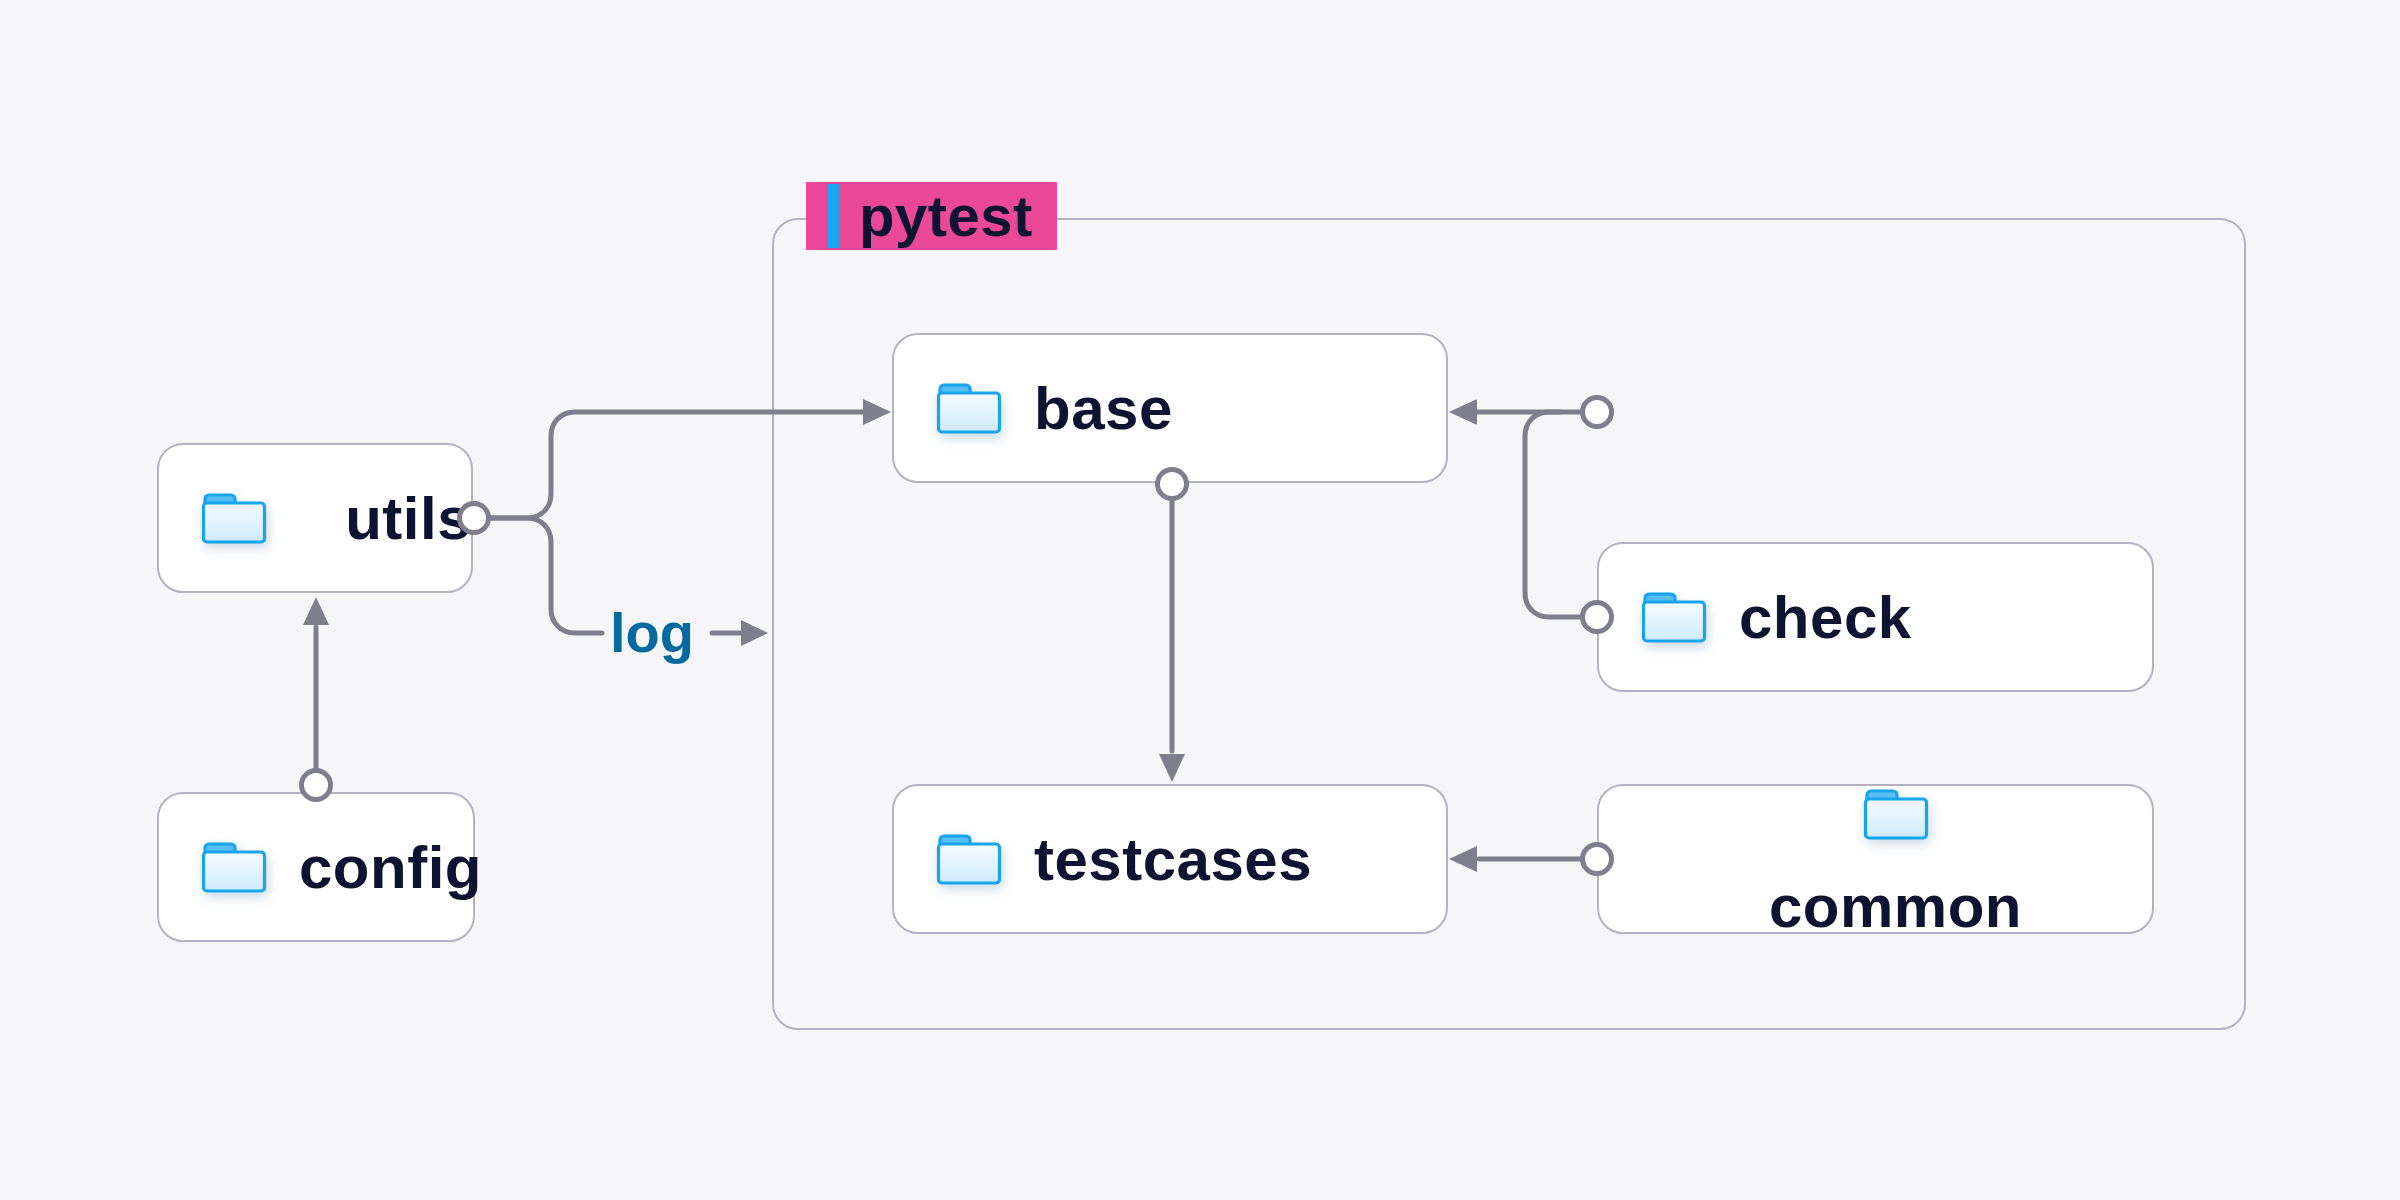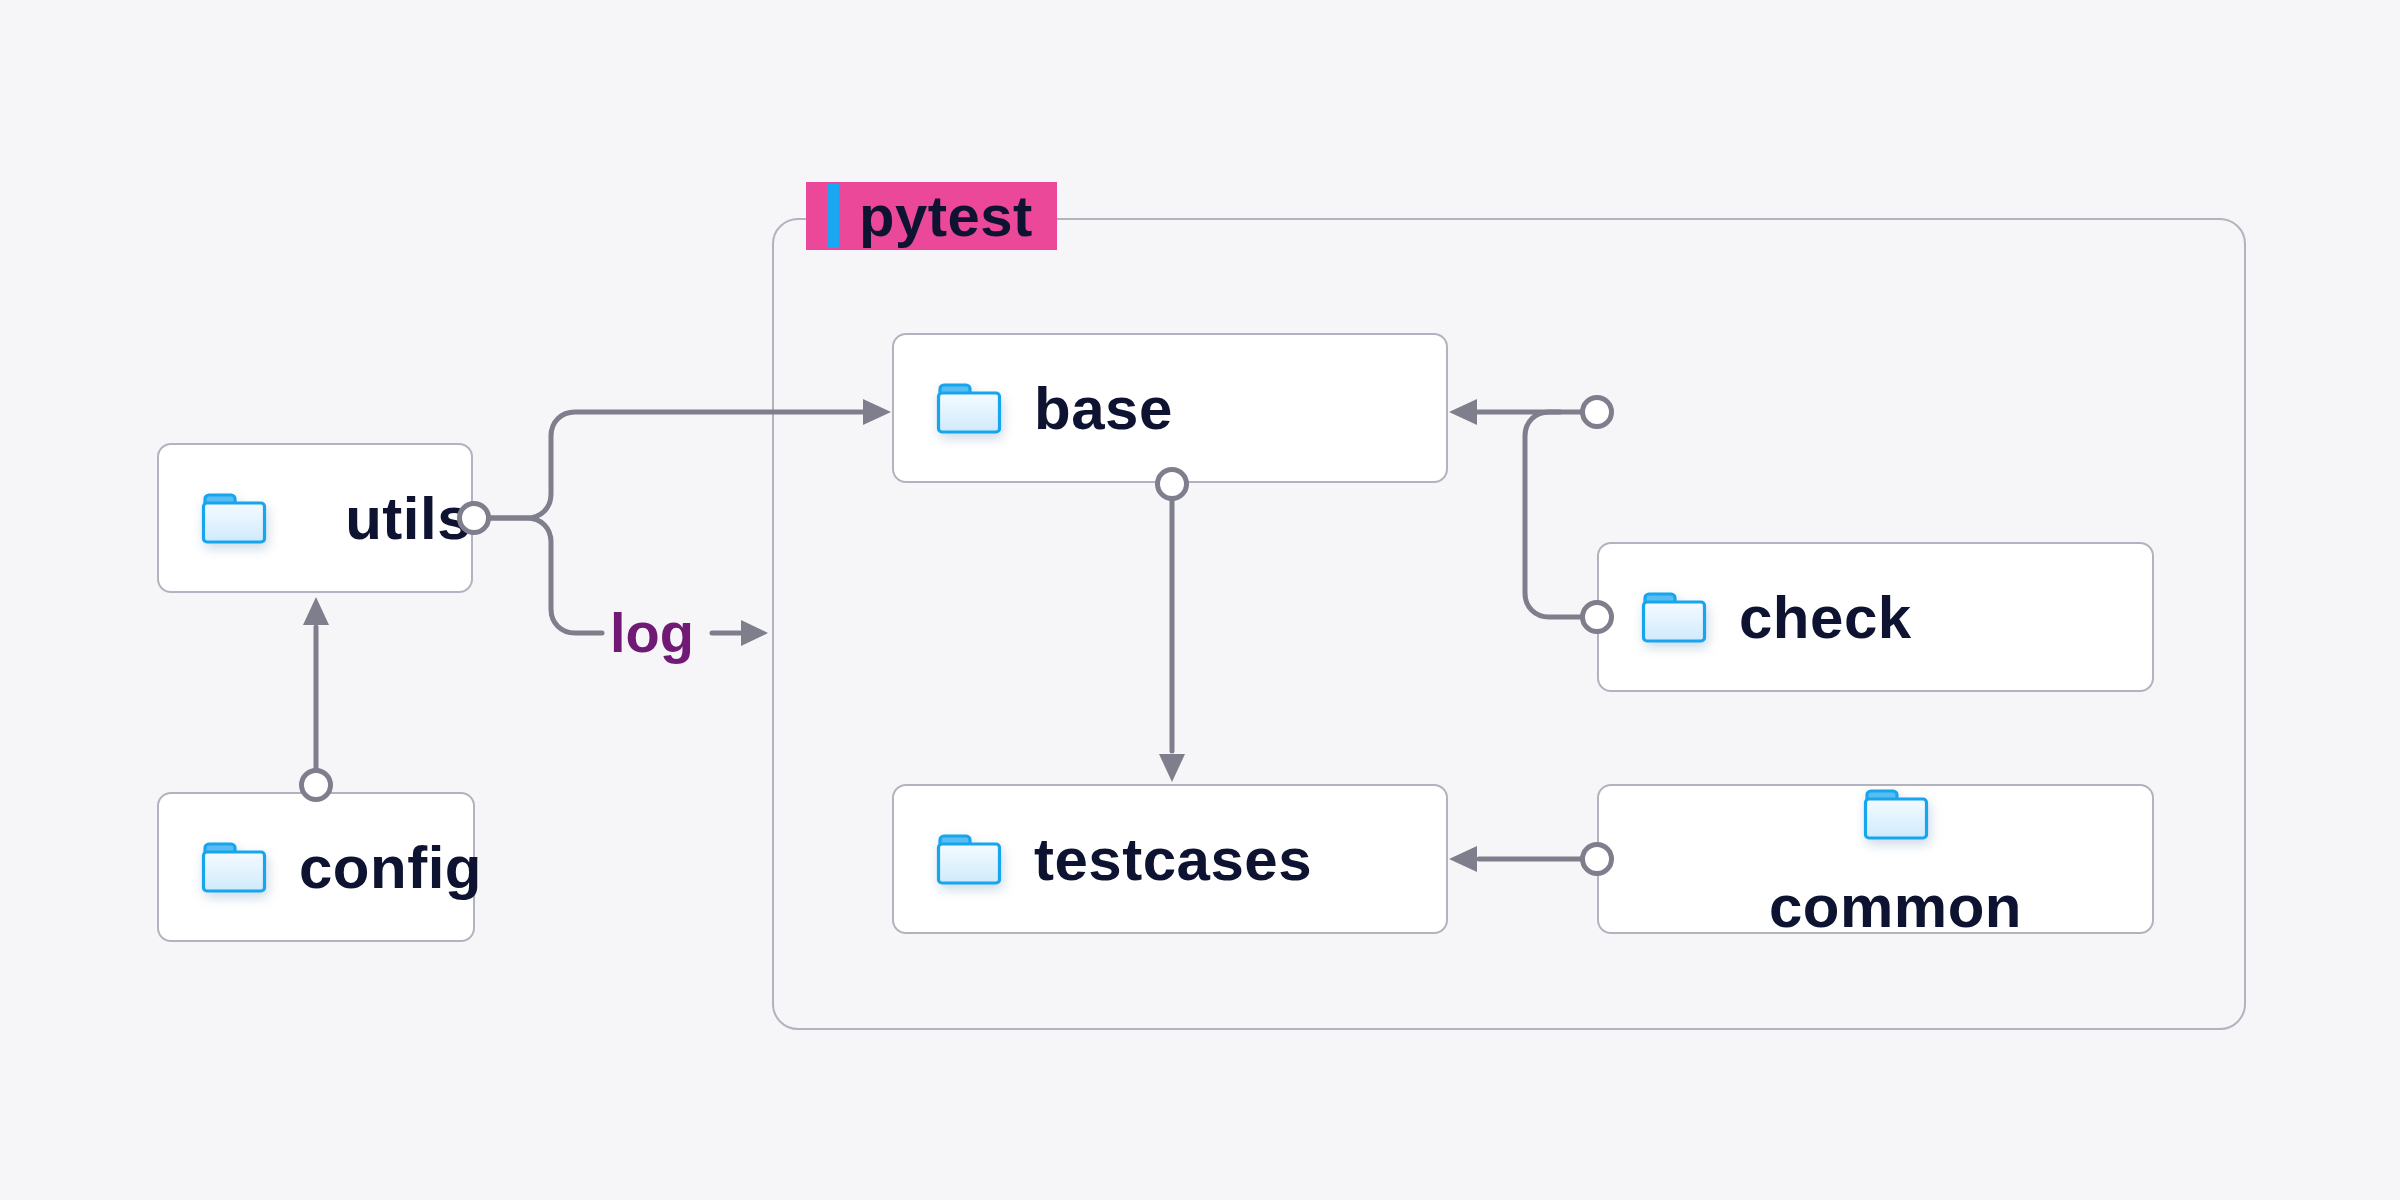--- a/index.html
+++ b/index.html
@@ -26,21 +26,21 @@
     width:11px;height:64px;background:#18a7f0;display:inline-block;
   }
   .group-label .group-text{
     font-size:58px;font-weight:700;color:#0e1331;letter-spacing:0.5px;
     line-height:68px;
   }
 
   
   .node{
     position:absolute;height:150px;box-sizing:border-box;
-    background:#ffffff;border:2px solid #b3b3c0;border-radius:14px;
+    background:#ffffff;border:2px solid #b3b3c0;border-radius:26px;
     display:flex;align-items:center;gap:30px;padding-left:40px;
     z-index:1;
   }
   .node .label{
     font-size:60px;font-weight:700;color:#0e1331;letter-spacing:0.5px;
     white-space:nowrap;
   }
   .folder{flex:0 0 auto;filter:drop-shadow(2px 5px 6px rgba(110,150,185,0.35));}
 
   #node-utils    {left:157px; top:443px; width:316px;justify-content:space-between;}
@@ -53,21 +53,21 @@
 
   
   .wires{position:absolute;left:0;top:0;z-index:2;pointer-events:none;}
   .wire{stroke:#7e7e8c;stroke-width:5;fill:none;stroke-linecap:round;}
   .arrowhead{fill:#7e7e8c;stroke:none;}
   .port{fill:#ffffff;stroke:#7e7e8c;stroke-width:5;}
 
   
   .edge-label{
     position:absolute;left:598px;top:601px;width:108px;height:64px;
-    text-align:center;font-size:56px;font-weight:600;color:#701a75;
+    text-align:center;font-size:56px;font-weight:600;color:#0369a1;
     line-height:64px;z-index:3;
   }
 </style>
 </head>
 <body>
 
 <div class="canvas">
 
   <div class="group"></div>
   <div class="group-label">

